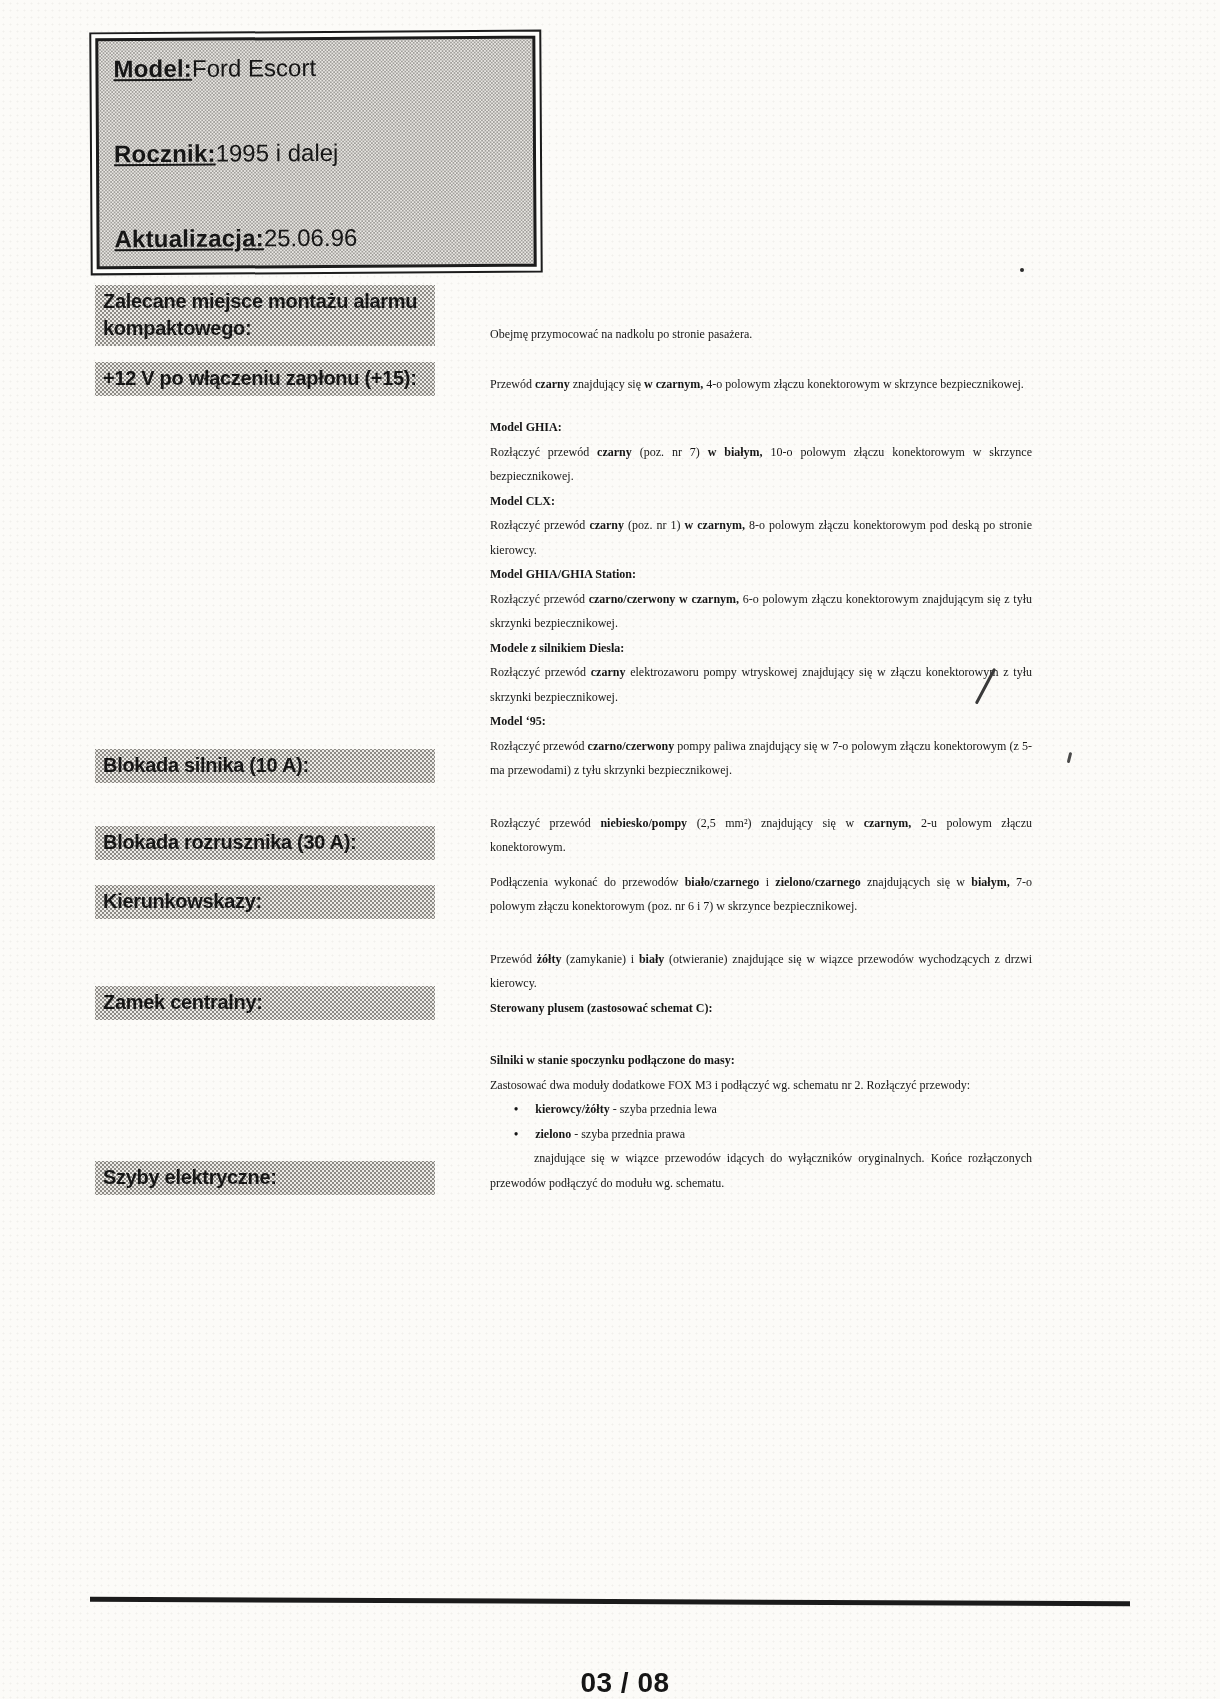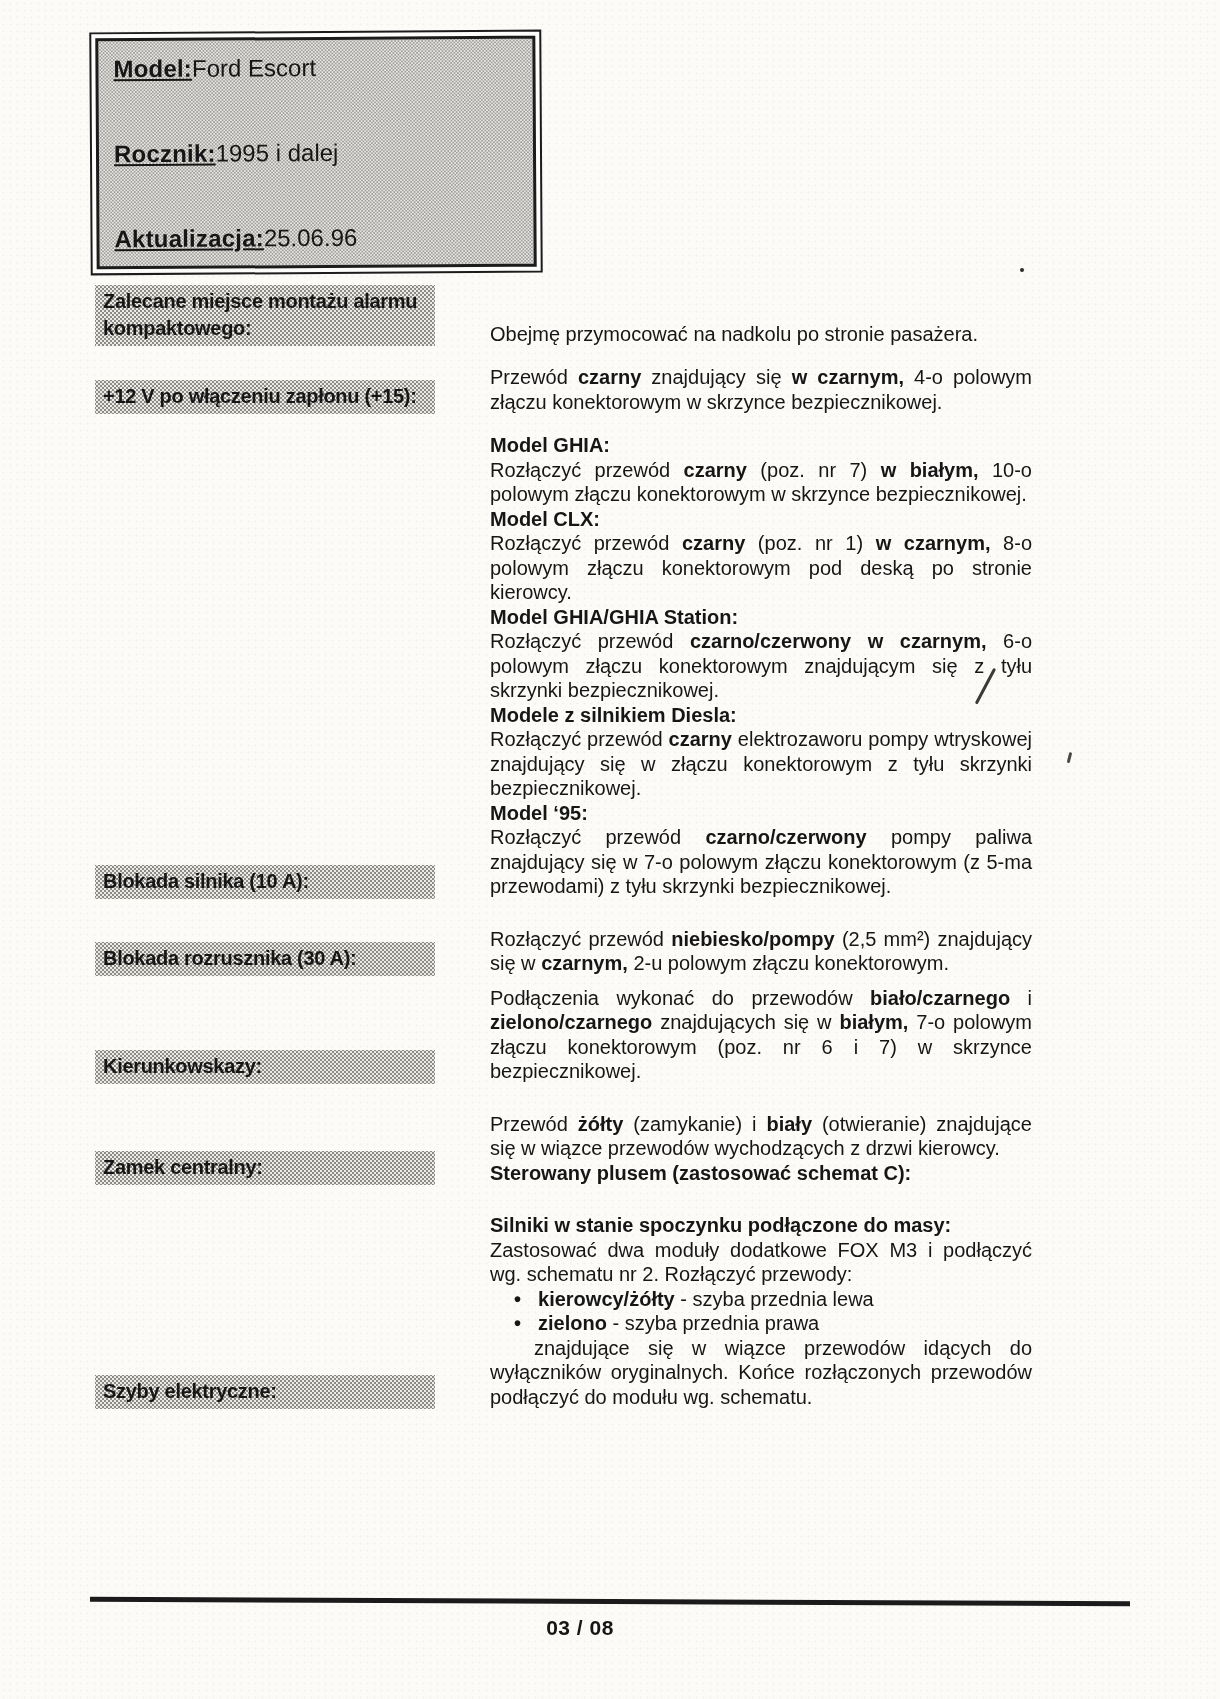--- a/index.html
+++ b/index.html
@@ -52,35 +52,35 @@
     white-space:nowrap;
     margin-top:-3px;
     background-color:#edebe7;
     background-image:
       radial-gradient(#8d8b86 25%,rgba(0,0,0,0) 30%),
       radial-gradient(#8d8b86 25%,rgba(0,0,0,0) 30%);
     background-size:4px 4px;
     background-position:0 0,2px 2px;
   }
   .chip.wrap{white-space:normal;}
-  .content-col{flex:1;font-size:20px;line-height:24.5px;}
+  .content-col{flex:1;font-size:12px;line-height:24.5px;font-family:Liberation Serif, serif;}
   .para{text-align:justify;}
   .para.heading{text-align:left;font-weight:bold;}
   .para.indent{text-indent:44px;}
   .para.bullet{display:flex;text-align:left;}
   .dot{flex:0 0 auto;margin-left:24px;margin-right:17px;font-weight:bold;}
 
   
   .footer-line{
     position:absolute;left:90px;top:1599px;width:1040px;height:5px;
     background:#1b1b1b;transform:rotate(0.25deg);
   }
   .footer-text{
-    position:absolute;left:0;top:1616px;width:1160px;
-    text-align:center;font-size:21px;font-weight:bold;letter-spacing:.5px;
+    position:absolute;left:0;top:1667px;width:1160px;
+    text-align:center;font-size:28px;font-weight:bold;letter-spacing:.5px;padding-left:45px;
   }
 
   
   .artifact-dot{position:absolute;left:1020px;top:268px;width:4px;height:4px;border-radius:50%;background:#2a2a2a;}
   .artifact-slash{position:absolute;left:984px;top:666px;width:2.5px;height:40px;background:#3a3a3a;transform:rotate(28deg);border-radius:2px;}
   .artifact-tick{position:absolute;left:1068px;top:752px;width:2.5px;height:11px;background:#4a4a4a;transform:rotate(14deg);border-radius:2px;}
 </style>
 </head>
 <body>
 

